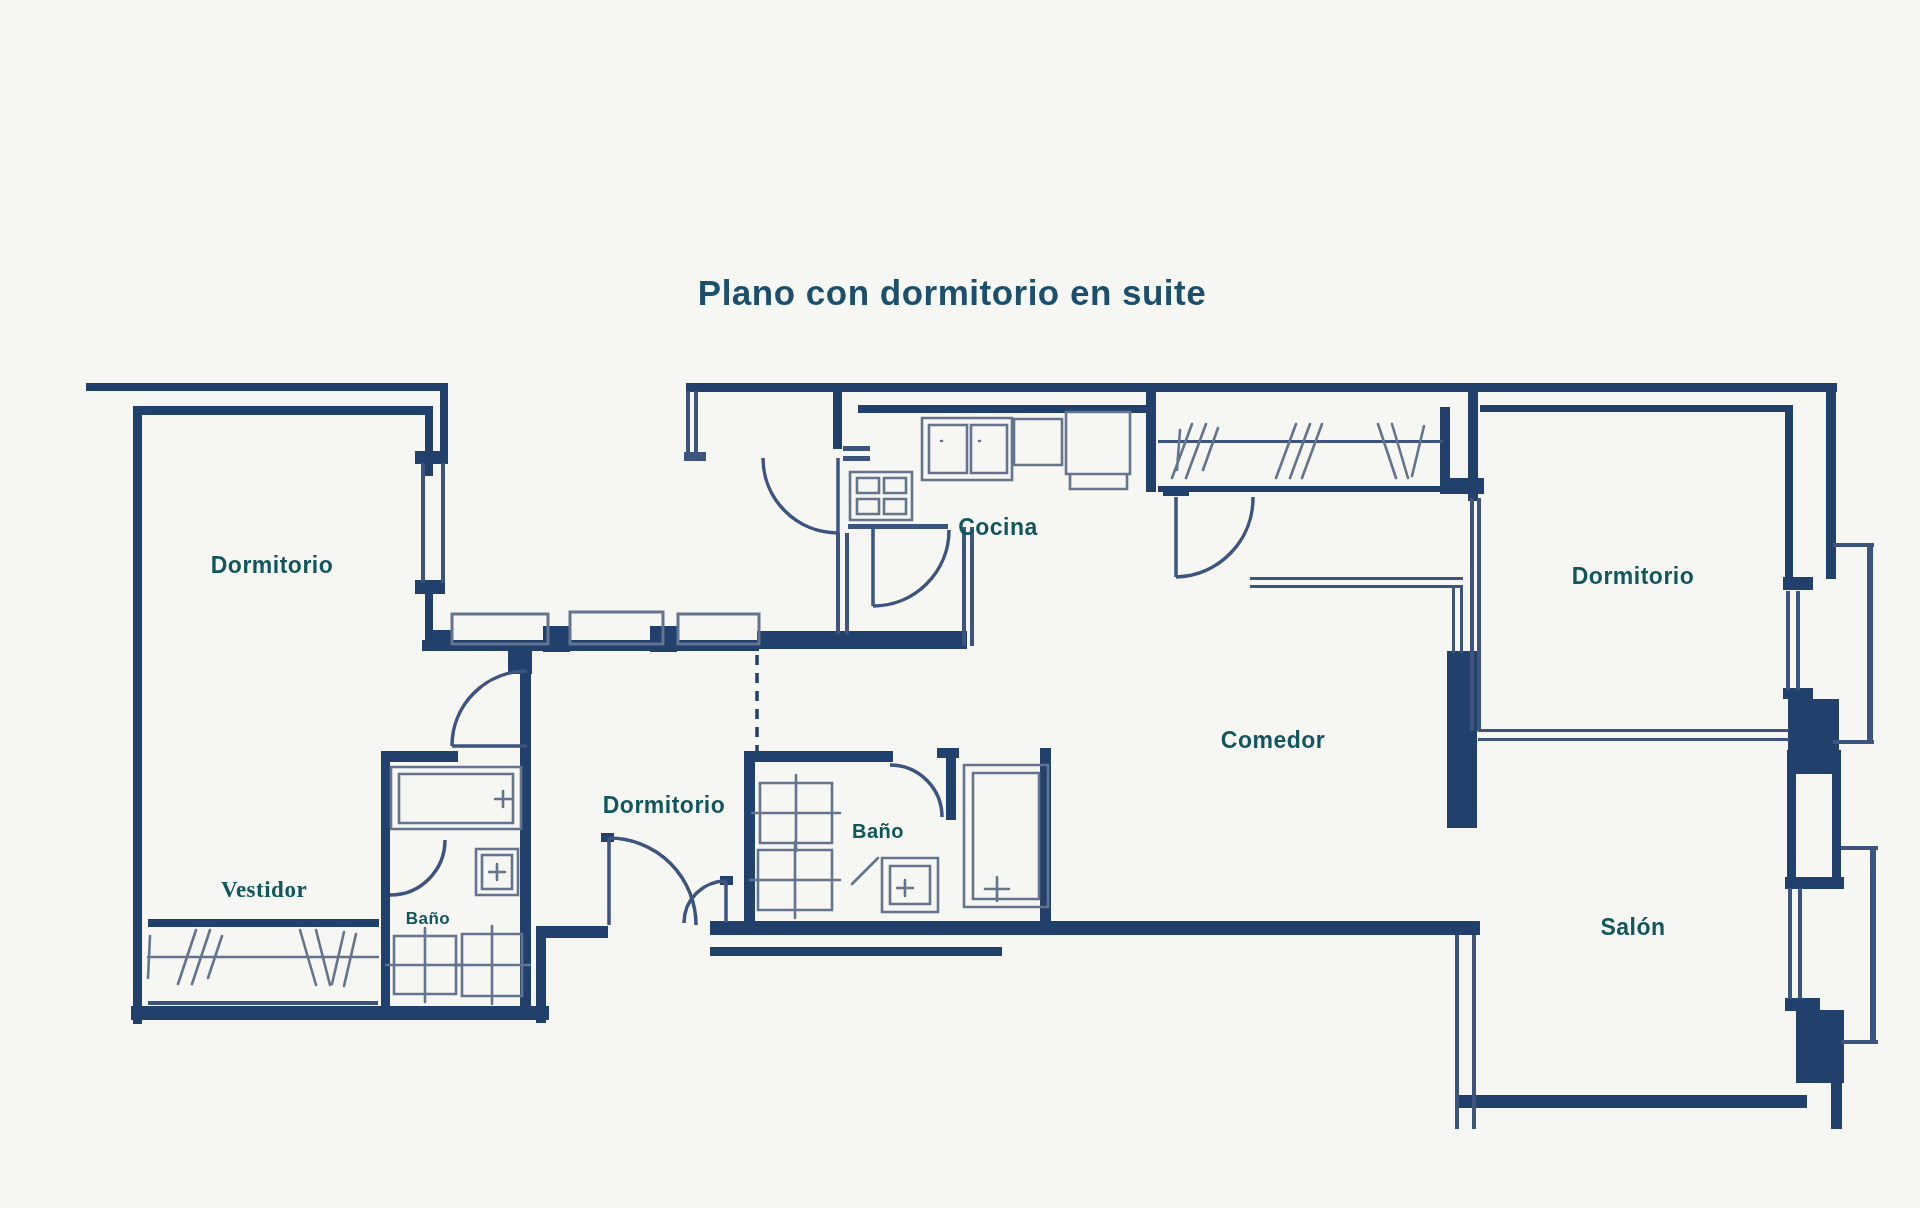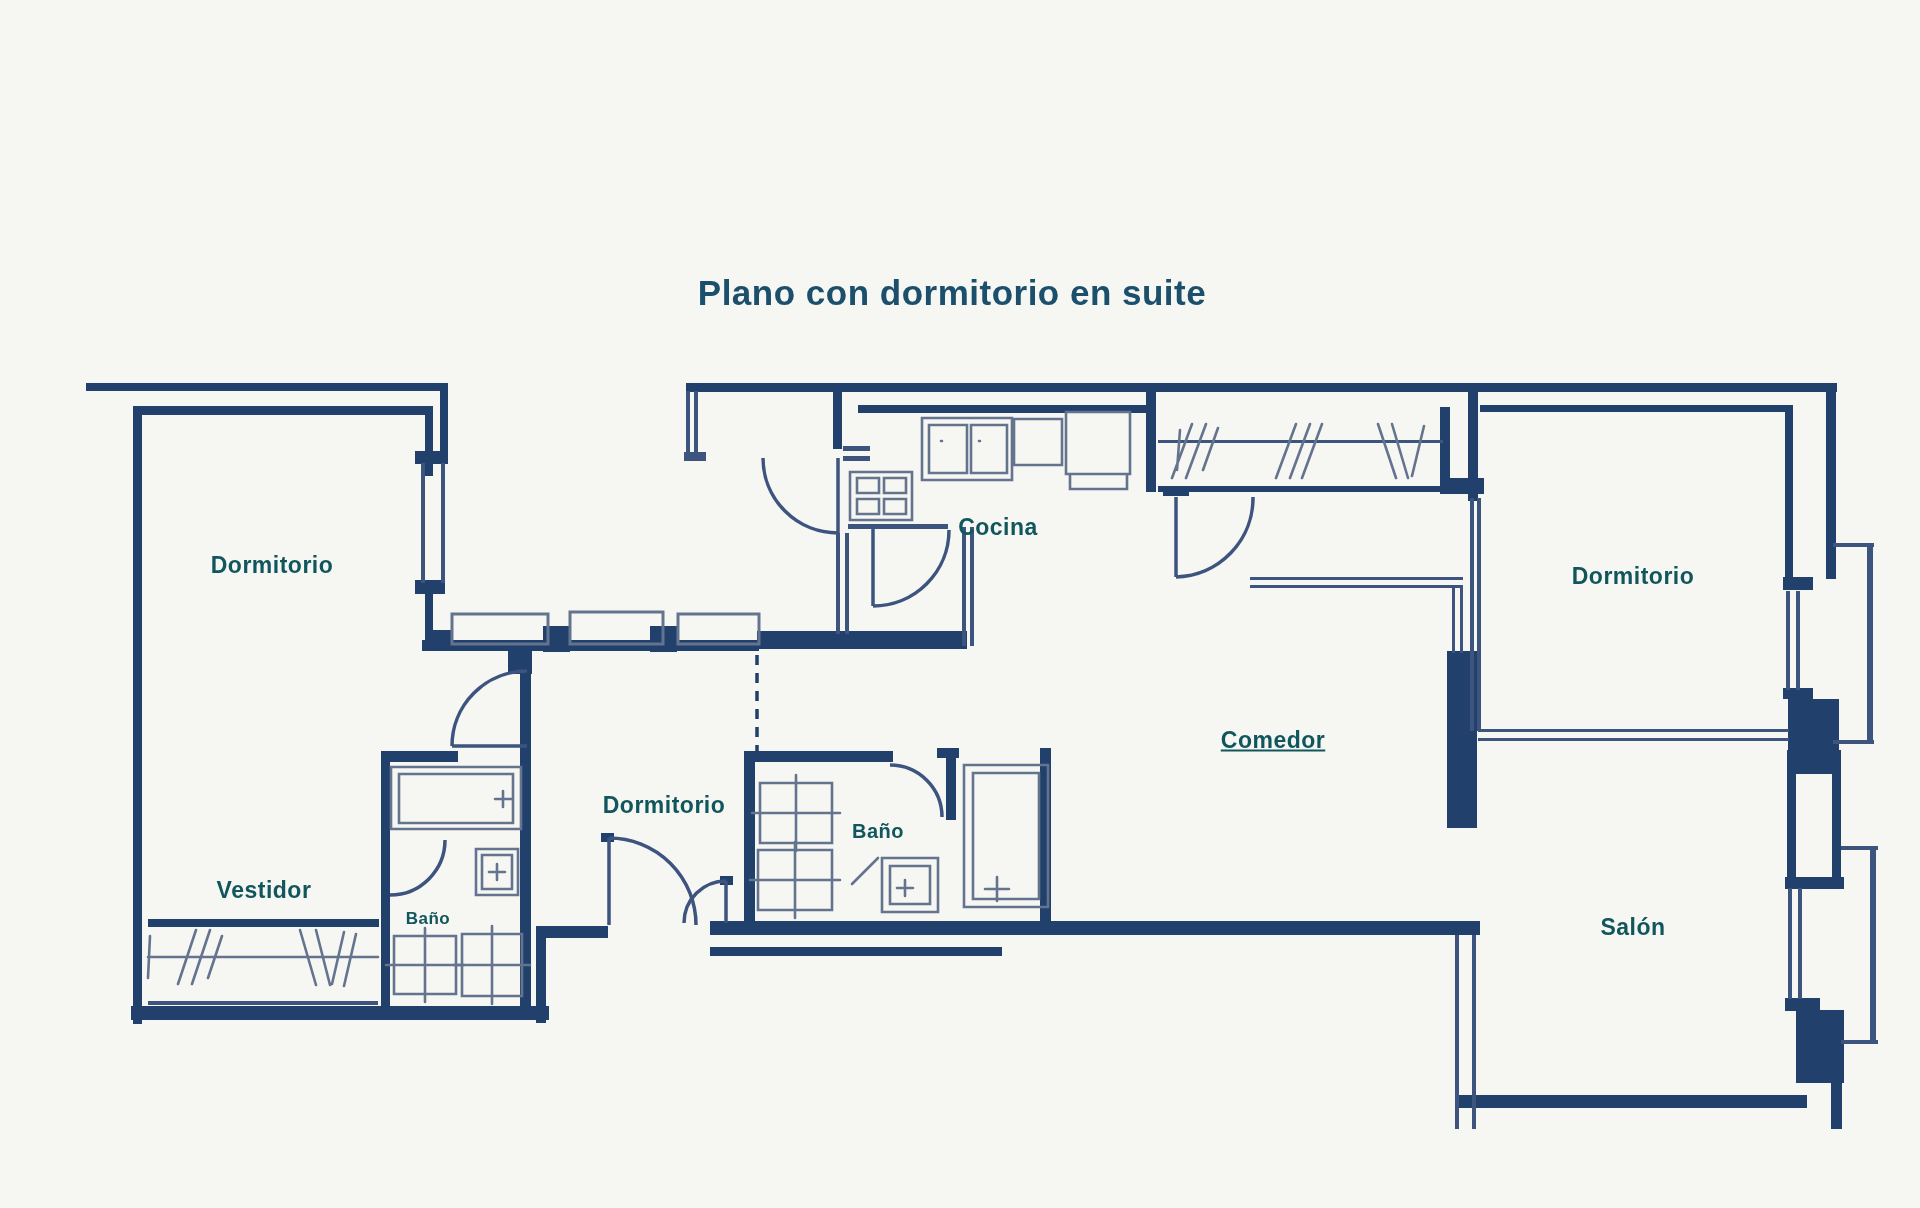--- a/index.html
+++ b/index.html
@@ -6,26 +6,26 @@
   body{width:1920px;height:1208px;overflow:hidden;font-family:"Liberation Sans",sans-serif;}
   #plan-root{position:relative;width:1920px;height:1208px;background:var(--bg,#f6f6f3);}
   #plan-svg{position:absolute;left:0;top:0;}
   .room-label{position:absolute;transform:translate(-50%,-50%);font-weight:bold;color:var(--label,#10565c);white-space:nowrap;letter-spacing:.5px;}
   .lbl-22{font-size:23px;}
   .lbl-19{font-size:20px;}
   .lbl-16{font-size:17px;}
   #plan-title{position:absolute;transform:translate(-50%,-50%);font-weight:bold;font-size:35px;color:var(--title,#1b4f6b);letter-spacing:.5px;}
   .pos-title{left:952px;top:293px;}
   .pos-dorml{left:272px;top:565px;}
-  .pos-vest{left:264px;top:890px;}
+  .pos-vest{left:264px;top:890px;font-family:Liberation Serif, serif;}
   .pos-bans{left:428px;top:919px;}
   .pos-rec{left:664px;top:805px;}
   .pos-banm{left:878px;top:831px;}
   .pos-coc{left:998px;top:527px;text-align:right;}
-  .pos-com{left:1273px;top:740px;text-decoration:underline;}
+  .pos-com{left:1273px;top:740px;}
   .pos-dormr{left:1633px;top:576px;}
   .pos-sal{left:1633px;top:927px;}
 </style>
 </head>
 <body>
 
 <div id="plan-root" style="--bg: #f6f6f3; --label: #10565c; --title: #1b4f6b;">
   <svg id="plan-svg" width="1920" height="1208" viewBox="0 0 1920 1208">
       <rect x="86" y="383" width="361" height="8" fill="#21406c"></rect>
       <rect x="440" y="383" width="8" height="79" fill="#21406c"></rect>

